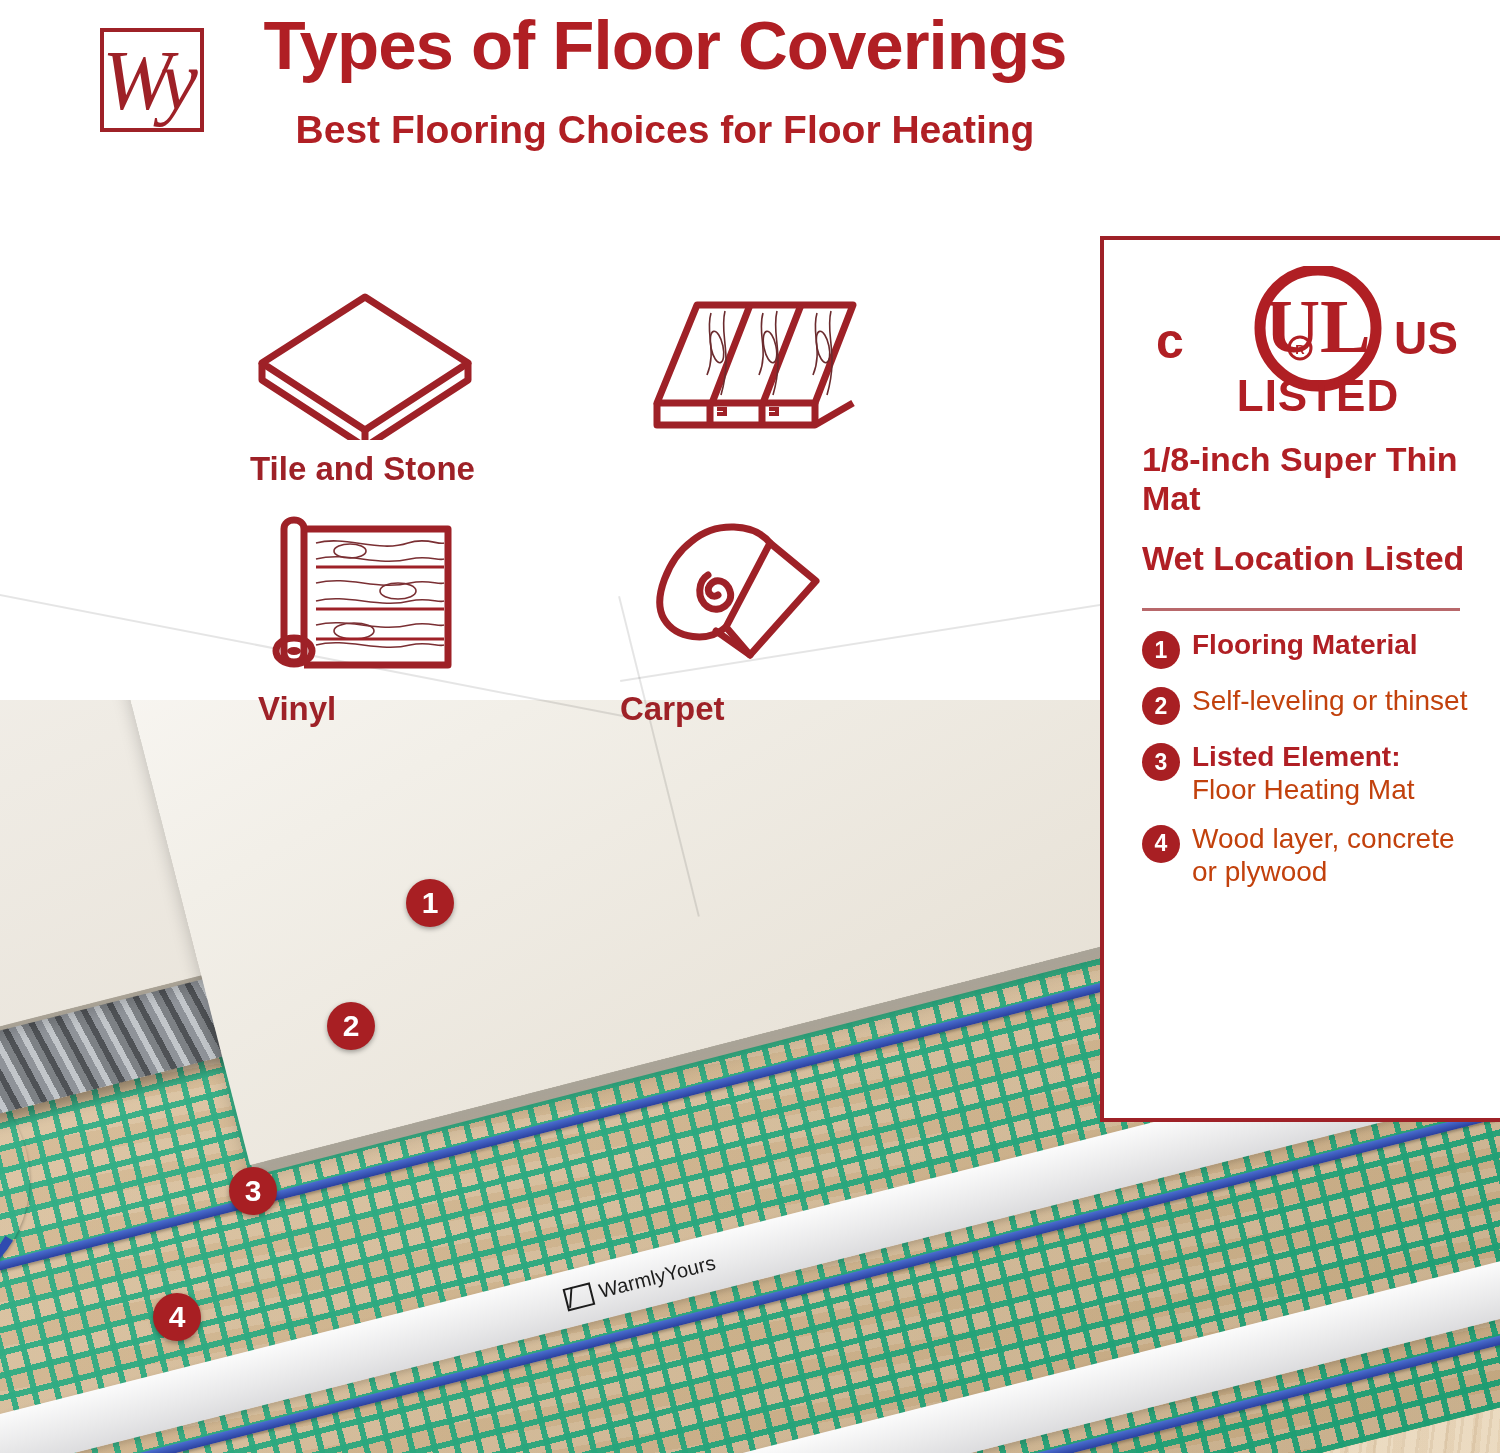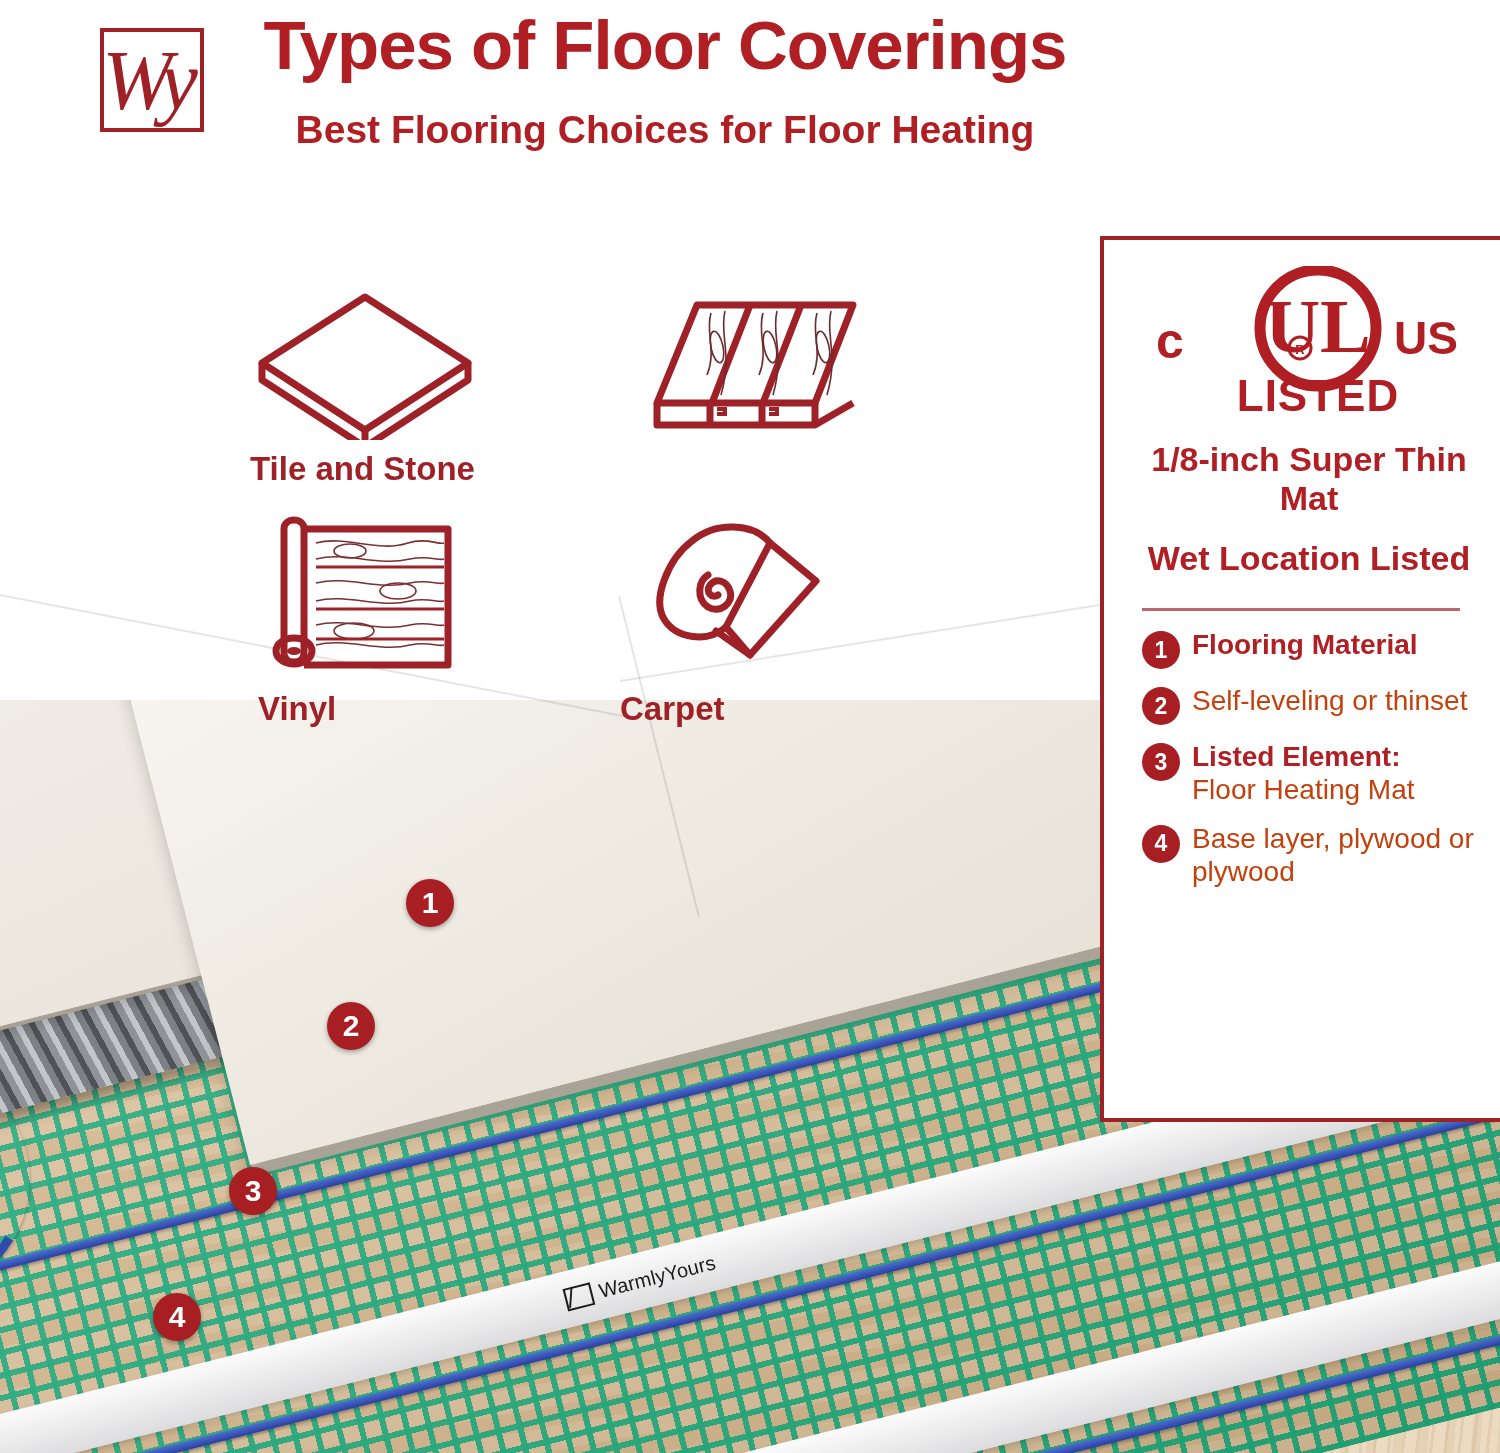--- a/index.html
+++ b/index.html
@@ -102,21 +102,21 @@
   
   .ftype{position:absolute;z-index:60;text-align:left;}
   .ftype .cap{font-size:33px;font-weight:bold;color:#9e2127;margin-top:6px;
     font-family:"Liberation Sans",sans-serif;}
 
   
   #panel{position:absolute;left:1100px;top:236px;width:400px;height:886px;
     background:#ffffff;border-top:4px solid #9e2127;border-left:4px solid #9e2127;
     border-bottom:4px solid #9e2127;box-sizing:border-box;z-index:70;padding:18px 24px 0 38px;}
   .ul-mark{position:relative;height:152px;margin:8px 0 22px 0;}
-  .panel-h{font-size:34px;font-weight:bold;color:#b01f24;text-align:center;line-height:1.16;
+  .panel-h{font-size:34px;font-weight:bold;color:#b01f24;text-align:left;line-height:1.16;
     font-family:"Liberation Sans",sans-serif;}
   .panel-h.second{margin-top:20px;}
   .divider{height:3px;background:#b8686b;margin:30px 16px 18px 0;}
   .plist{margin:0;padding:0;list-style:none;}
   .pitem{display:flex;align-items:flex-start;margin-bottom:16px;}
   .pnum{flex:0 0 auto;width:38px;height:38px;border-radius:50%;background:#a81f23;color:#fff;
     display:flex;align-items:center;justify-content:center;font-size:23px;font-weight:bold;
     margin-right:12px;margin-top:2px;font-family:"Liberation Sans",sans-serif;line-height:1;}
   .ptext{font-size:28px;line-height:1.17;font-family:"Liberation Sans",sans-serif;}
   .ptitle{color:#b01f24;font-weight:bold;display:block;}
@@ -296,19 +296,19 @@
       <li class="pitem">
         <span class="pnum">3</span>
         <span class="ptext">
           <span class="ptitle">Listed Element:</span>
           <span class="pdesc">Floor Heating Mat</span>
         </span>
       </li>
       <li class="pitem">
         <span class="pnum">4</span>
         <span class="ptext">
-          <span class="pdesc">Base layer, plywood or plywood</span>
+          <span class="pdesc">Wood layer, concrete or plywood</span>
         </span>
       </li>
     </ul>
   </div>
 
 </div>
 
 </body></html>

